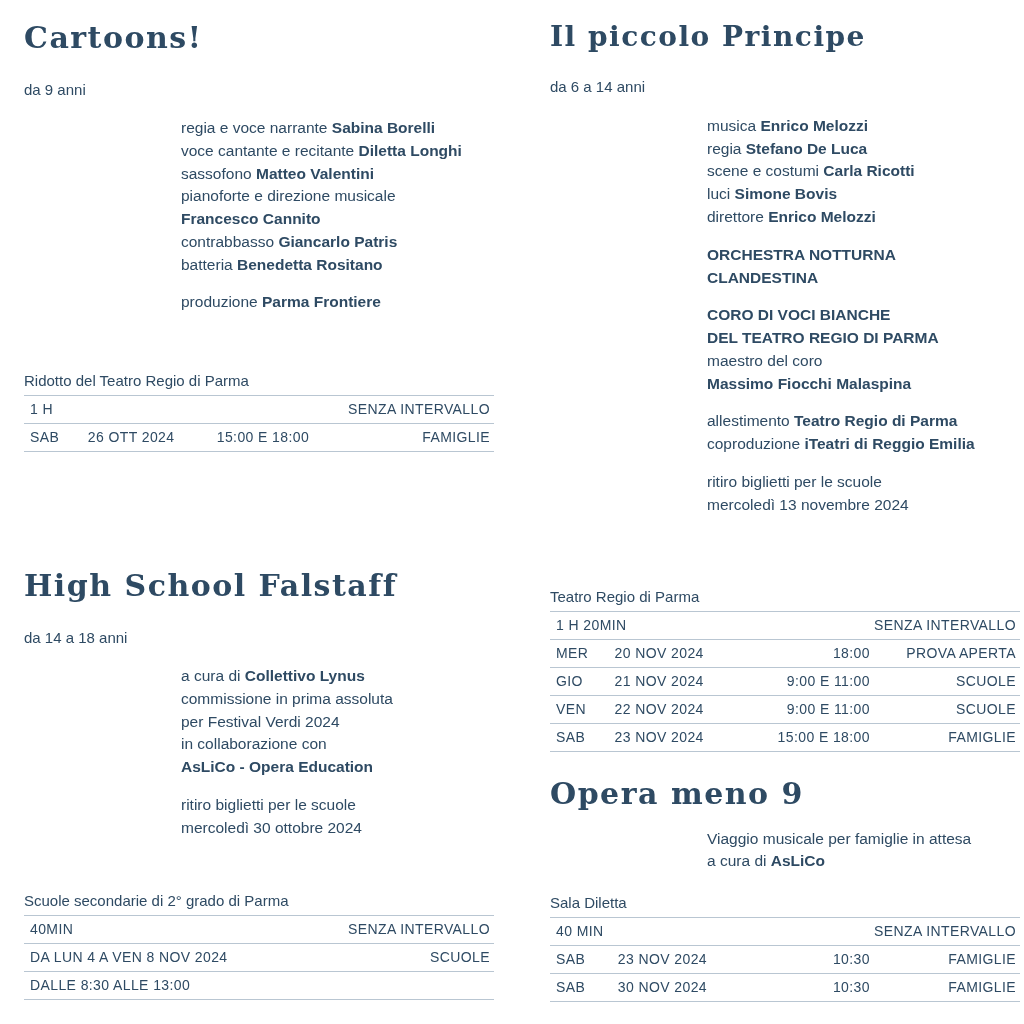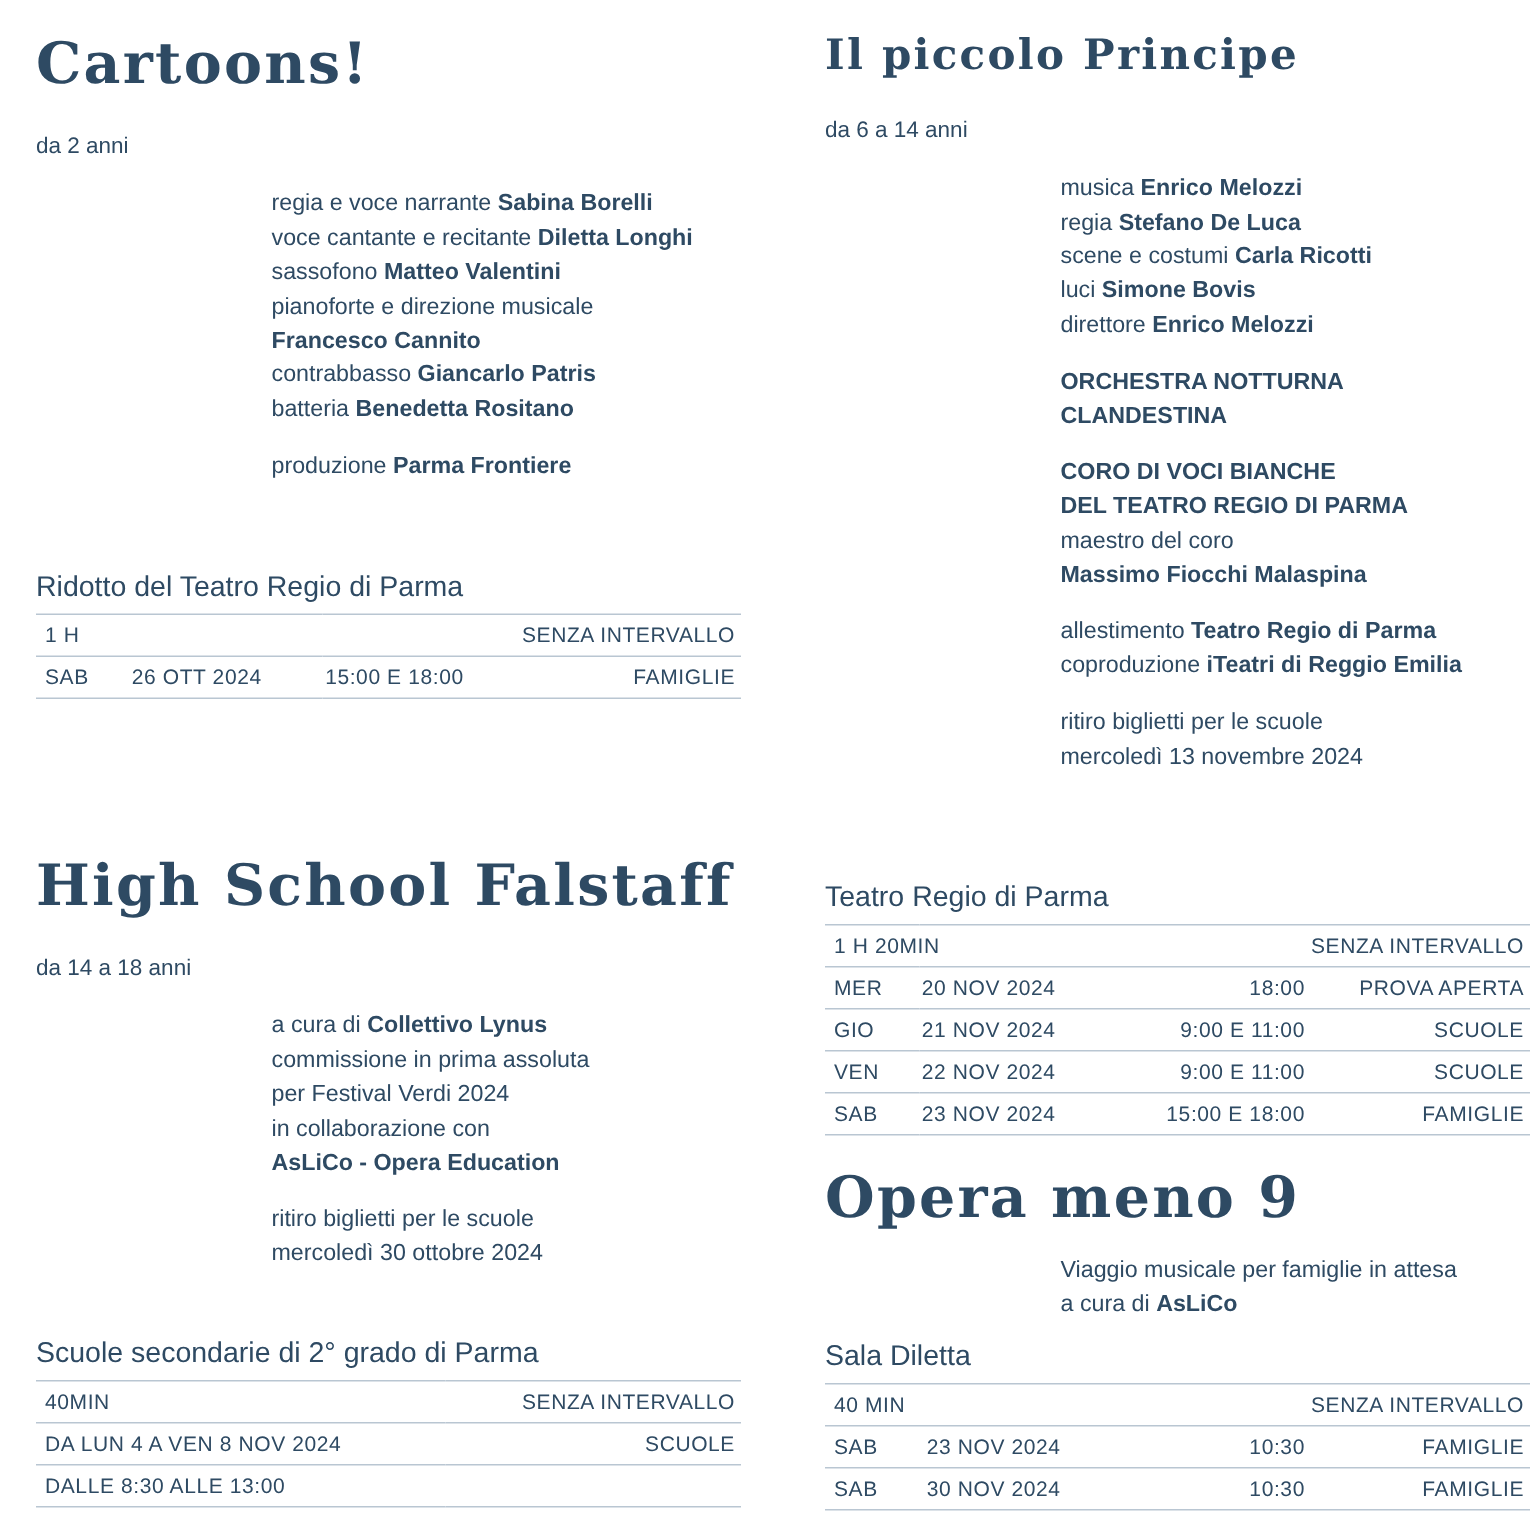--- a/index.html
+++ b/index.html
@@ -24,21 +24,21 @@
   .col {
     position: absolute;
     width: 470px;
   }
   .col-left  { left: 24px; }
   .col-right { left: 550px; }
 
   .show-title {
     font-family: "DejaVu Serif", serif;
     font-weight: 700;
-    font-size: 38px;
+    font-size: 30px;
     letter-spacing: 1.5px;
     color: #2e4a63;
     margin: 0 0 26px 0;
     line-height: 1.05;
   }
   .show-title.big { font-size: 28px; }
 
   .age {
     font-size: 15px;
     color: #2e4a63;
@@ -49,21 +49,21 @@
   .credits {
     margin-left: 157px;
     font-size: 15.5px;
     line-height: 1.47;
   }
   .credits .line { margin: 0; }
   .credits b { font-weight: 700; }
   .credits .gap { height: 15px; }
 
   .venue {
-    font-size: 19px;
+    font-size: 15px;
     margin: 0 0 6px 0;
   }
 
   .table {
     width: 100%;
     border-collapse: collapse;
     font-size: 14px;
     letter-spacing: 0.4px;
   }
   .table tr { border-bottom: 1px solid #b9c6d2; }
@@ -79,21 +79,21 @@
   .c-dur   { padding-left: 6px !important; }
   .c-nointerval { text-align: right; padding-right: 4px !important; }
 </style>
 </head>
 <body>
 
 <div class="page">
 
   <div class="col col-left" style="top:22px;">
     <h1 class="show-title">Cartoons!</h1>
-    <p class="age">da 2 anni</p>
+    <p class="age">da 9 anni</p>
     <div class="credits" id="credits-0">
         <div class="line"><span>regia e voce narrante </span><b>Sabina Borelli</b></div>
         <div class="line"><span>voce cantante e recitante </span><b>Diletta Longhi</b></div>
         <div class="line"><span>sassofono </span><b>Matteo Valentini</b></div>
         <div class="line"><span>pianoforte e direzione musicale</span></div>
         <div class="line"><b>Francesco Cannito</b></div>
         <div class="line"><span>contrabbasso </span><b>Giancarlo Patris</b></div>
         <div class="line"><span>batteria </span><b>Benedetta Rositano</b></div>
         <div class="gap"></div>
         <div class="line"><span>produzione </span><b>Parma Frontiere</b></div>

